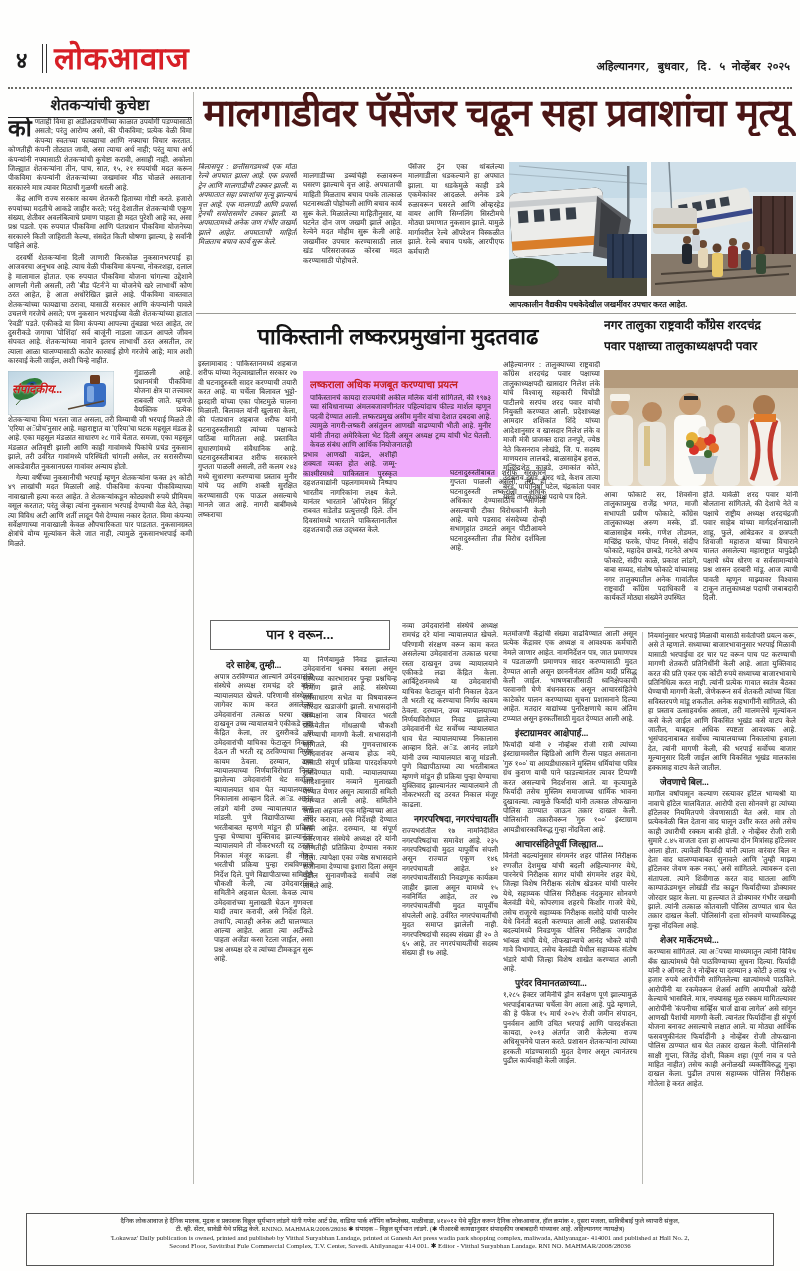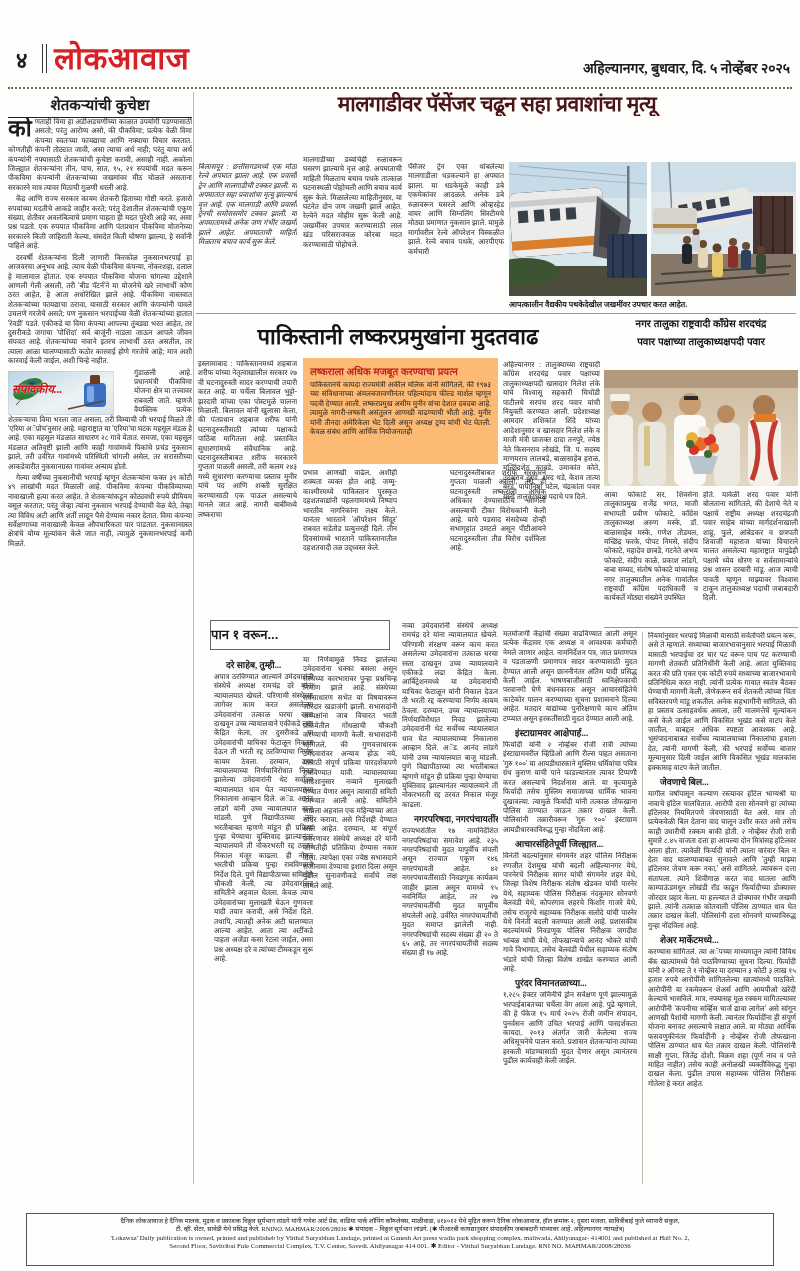--- a/index.html
+++ b/index.html
@@ -7,42 +7,42 @@
          font-family:"Liberation Serif","DejaVu Serif",serif;color:#1c1c1c;overflow:hidden;}
   .abs{position:absolute;}
   .body-txt{font-size:7.2px;line-height:9.4px;text-align:justify;overflow:hidden;}
   .body-txt p{margin:0 0 2px 0;text-indent:8px;}
   .body-txt p.noindent{text-indent:0;}
   .dropcap{float:left;font-size:23px;line-height:19px;font-weight:bold;padding:1px 3px 0 0;}
   .vrule{width:1px;background:#b9b9b4;}
   .hrule{height:1px;background:#9a9a94;}
   .dotted{border-top:2px dotted #6b6b66;height:0;}
   .headline-main{font-family:"Liberation Sans","DejaVu Sans",sans-serif;font-weight:bold;
-                 color:#4a1515;font-size:21px;line-height:1.15;text-align:center;
+                 color:#4a1515;font-size:38px;line-height:1.15;text-align:center;
                  white-space:nowrap;overflow:hidden;letter-spacing:-0.5px;}
   .subhead-main{font-family:"Liberation Sans","DejaVu Sans",sans-serif;font-weight:bold;
                 color:#141414;font-size:15px;white-space:nowrap;overflow:hidden;}
   .headline-2{font-family:"Liberation Sans","DejaVu Sans",sans-serif;font-weight:bold;
               color:#141414;font-size:22px;text-align:center;white-space:nowrap;overflow:hidden;}
   .headline-3{font-family:"Liberation Sans","DejaVu Sans",sans-serif;font-weight:bold;
-              color:#141414;font-size:10px;line-height:1.75;text-align:center;overflow:hidden;}
+              color:#141414;font-size:12px;line-height:1.75;text-align:left;overflow:hidden;}
   .ed-title{font-family:"Liberation Sans","DejaVu Sans",sans-serif;font-weight:bold;
             font-size:15px;text-align:center;border-bottom:1px solid #222;padding-bottom:3px;}
   .jump-head{font-weight:bold;font-size:9px;padding:4px 0 2px 12px;line-height:11px;
              white-space:nowrap;overflow:hidden;}
   .masthead{font-family:"Liberation Sans","DejaVu Sans",sans-serif;font-weight:bold;
             font-size:31px;color:#d71f26;letter-spacing:0.5px;}
   .pagenum{font-family:"Liberation Sans","DejaVu Sans",sans-serif;font-weight:bold;font-size:22px;}
-  .dateline{font-weight:bold;font-size:14px;}
-  .grey-box{background:#fdba74;}
+  .dateline{font-weight:bold;font-size:11px;font-family:Liberation Mono, monospace;}
+  .grey-box{background:#f0abfc;margin-top:13px;}
   .box-title{font-family:"Liberation Sans","DejaVu Sans",sans-serif;font-weight:bold;
              color:#c32222;font-size:10px;text-align:left;margin:0 0 3px 0;white-space:nowrap;overflow:hidden;}
   .caption{font-weight:bold;font-size:7.8px;line-height:10px;text-align:justify;}
   .caption-inner{display:inline-block;width:100%;text-align:justify;}
-  .jumpbox{border:1px solid #666;text-align:left;font-weight:bold;font-size:13px;
+  .jumpbox{border:1px solid #666;text-align:center;font-weight:bold;font-size:13px;
            line-height:28px;background:#fff;font-family:"Liberation Sans","DejaVu Sans",sans-serif;}
   .footerbox{border:1px solid #555;text-align:center;}
   .footer-mr{font-size:6.4px;line-height:8.4px;}
   .footer-en{font-size:6.8px;line-height:8.6px;}
   .ed-logo{float:left;width:106px;height:44px;margin:2px 20px 1px 0;position:relative;}
   .ed-logo-label{position:absolute;left:4px;top:14px;font-weight:bold;font-style:italic;
                  color:#cc1a1a;font-size:11.5px;text-shadow:0 0 2px #fff;}
   svg{display:block;}
 </style>
 </head>
@@ -84,21 +84,21 @@
       </svg>
       <span class="ed-logo-label">संपादकीय...</span>
     </div>
     <p class="noindent">गुंडाळली आहे. प्रधानमंत्री पीकविमा योजना क्षेत्र या तत्त्वावर राबवली जाते. म्हणजे वैयक्तिक प्रत्येक शेतकऱ्याचा विमा भरला जात असला, तरी विम्याची जी भरपाई मिळते ती 'एरिया अॅप्रोच'नुसार आहे. महाराष्ट्रात या 'एरिया'चा घटक महसूल मंडळ हे आहे. एका महसूल मंडळात साधारण २८ गावे येतात. समजा, एका महसूल मंडळात अतिवृष्टी झाली आणि काही गावांमध्ये पिकांचे प्रचंड नुकसान झाले, तरी उर्वरित गावांमध्ये परिस्थिती चांगली असेल, तर सरासरीच्या आकडेवारीत नुकसानग्रस्त गावांवर अन्याय होतो.</p>
     <p>गेल्या वर्षीच्या नुकसानीची भरपाई म्हणून शेतकऱ्यांना फक्त ३९ कोटी ४९ लाखांची मदत मिळाली आहे. पीकविमा कंपन्या पीकविम्याच्या नावाखाली हत्या करत आहेत. ते शेतकऱ्यांकडून कोट्यवधी रुपये प्रीमियम वसूल करतात; परंतु जेव्हा त्यांना नुकसान भरपाई देण्याची वेळ येते, तेव्हा त्या विविध अटी आणि शर्ती लादून पैसे देण्यास नकार देतात. विमा कंपन्या सर्वेक्षणाच्या नावाखाली केवळ औपचारिकता पार पाडतात. नुकसानग्रस्त क्षेत्रांचे योग्य मूल्यांकन केले जात नाही, त्यामुळे नुकसानभरपाई कमी मिळते.</p>
   </div>
 
   <div class="abs headline-main" style="left:198px;top:92px;width:598px;">मालगाडीवर पॅसेंजर चढून सहा प्रवाशांचा मृत्यू</div>
 
   <div class="abs body-txt" style="left:198px;top:163px;width:99px;height:143px;font-style:italic;">बिलासपूर : छत्तीसगडमध्ये एक मोठा रेल्वे अपघात झाला आहे. एक प्रवासी ट्रेन आणि मालगाडीची टक्कर झाली. या अपघातात सहा प्रवाशांचा मृत्यू झाल्याचे वृत्त आहे. एक मालगाडी आणि प्रवासी ट्रेनची समोरासमोर टक्कर झाली. या अपघातामध्ये अनेक जण गंभीर जखमी झाले आहेत. अपघाताची माहिती मिळताच बचाव कार्य सुरू केले.</div>
-  <div class="abs body-txt" style="left:303px;top:156px;width:99px;height:143px;">मालगाडीच्या डब्यांचेही रुळावरून घसरण झाल्याचे वृत्त आहे. अपघाताची माहिती मिळताच बचाव पथके तात्काळ घटनास्थळी पोहोचली आणि बचाव कार्य सुरू केले. मिळालेल्या माहितीनुसार, या घटनेत दोन जण जखमी झाले आहेत. रेल्वेने मदत मोहीम सुरू केली आहे. जखमींवर उपचार करण्यासाठी लाल खंड परिसराजवळ कोरबा मदत करण्यासाठी पोहोचले.</div>
+  <div class="abs body-txt" style="left:303px;top:172px;width:99px;height:143px;">मालगाडीच्या डब्यांचेही रुळावरून घसरण झाल्याचे वृत्त आहे. अपघाताची माहिती मिळताच बचाव पथके तात्काळ घटनास्थळी पोहोचली आणि बचाव कार्य सुरू केले. मिळालेल्या माहितीनुसार, या घटनेत दोन जण जखमी झाले आहेत. रेल्वेने मदत मोहीम सुरू केली आहे. जखमींवर उपचार करण्यासाठी लाल खंड परिसराजवळ कोरबा मदत करण्यासाठी पोहोचले.</div>
   <div class="abs body-txt" style="left:408px;top:163px;width:96px;height:143px;">पॅसेंजर ट्रेन एका थांबलेल्या मालगाडीला धडकल्याने हा अपघात झाला. या धडकेमुळे काही डबे एकमेकांवर आदळले. अनेक डबे रुळावरून घसरले आणि ओव्हरहेड वायर आणि सिग्नलिंग सिस्टीमचे मोठ्या प्रमाणात नुकसान झाले. यामुळे मार्गावरील रेल्वे ऑपरेशन विस्कळीत झाले. रेल्वे बचाव पथके, आरपीएफ कर्मचारी</div>
 
   <div class="abs" style="left:509px;top:162px;">
     <svg width="138" height="134" viewBox="0 0 138 134">
       <rect width="138" height="134" fill="#d7e5ed"></rect>
       <rect width="138" height="36" fill="#c6dbe7"></rect>
       <line x1="10" y1="4" x2="120" y2="14" stroke="#8fa0aa" stroke-width="0.8"></line>
       <line x1="0" y1="12" x2="138" y2="22" stroke="#8fa0aa" stroke-width="0.6"></line>
       <rect x="118" y="4" width="2.5" height="66" fill="#6d7880"></rect>
       <rect y="104" width="138" height="30" fill="#4c4b3c"></rect>
@@ -168,21 +168,21 @@
 
   <div class="abs headline-2" style="left:200px;top:320px;width:396px;">पाकिस्तानी लष्करप्रमुखांना मुदतवाढ</div>
 
   <div class="abs body-txt" style="left:198px;top:360px;width:99px;height:256px;">इस्लामाबाद : पाकिस्तानमध्ये शहबाज शरीफ यांच्या नेतृत्वाखालील सरकार २७ वी घटनादुरुस्ती सादर करण्याची तयारी करत आहे. या चर्चेला बिलावल भुट्टो-झरदारी यांच्या एका पोस्टमुळे चालना मिळाली. बिलावल यांनी खुलासा केला, की पंतप्रधान शहबाज शरीफ यांनी घटनादुरुस्तीसाठी त्यांच्या पक्षाकडे पाठिंबा मागितला आहे. प्रस्तावित सुधारणांमध्ये संवैधानिक आहे. घटनादुरुस्तीबाबत शरीफ सरकारने गुप्तता पाळली असली, तरी कलम २४३ मध्ये सुधारणा करण्याचा प्रस्ताव मुनीर यांचे पद आणि शक्ती सुरक्षित करण्यासाठी एक पाऊल असल्याचे मानले जात आहे. नागरी बाबींमध्ये लष्कराचा</div>
 
   <div class="abs grey-box" style="left:303px;top:358px;width:181px;height:94px;padding:6px 7px;">
     <div class="box-title">लष्कराला अधिक मजबूत करण्याचा प्रयत्न</div>
     <div class="body-txt" style="height:72px;">पाकिस्तानचे कायदा राज्यमंत्री अकील मलिक यांनी सांगितले, की १९७३ च्या संविधानाच्या अंमलबजावणीनंतर पहिल्यांदाच फील्ड मार्शल म्हणून पदवी देण्यात आली. लष्करप्रमुख असीम मुनीर यांचा देशात दबदबा आहे. त्यामुळे नागरी-लष्करी असंतुलन आणखी वाढण्याची भीती आहे. मुनीर यांनी तीनदा अमेरिकेला भेट दिली असून अध्यक्ष ट्रम्प यांची भेट घेतली. केवळ संबंध आणि आर्थिक नियोजनातही</div>
   </div>
 
-  <div class="abs body-txt" style="left:303px;top:469px;width:94px;height:147px;">प्रभाव आणखी वाढेल, अशीही शक्यता व्यक्त होत आहे. जम्मू-काश्मीरमध्ये पाकिस्तान पुरस्कृत दहशतवाद्यांनी पहलगाममध्ये निष्पाप भारतीय नागरिकांना लक्ष्य केले. यानंतर भारताने 'ऑपरेशन सिंदूर' राबवत सडेतोड प्रत्युत्तरही दिले. तीन दिवसांमध्ये भारताने पाकिस्तानातील दहशतवादी तळ उद्ध्वस्त केले.</div>
+  <div class="abs body-txt" style="left:303px;top:451px;width:94px;height:147px;">प्रभाव आणखी वाढेल, अशीही शक्यता व्यक्त होत आहे. जम्मू-काश्मीरमध्ये पाकिस्तान पुरस्कृत दहशतवाद्यांनी पहलगाममध्ये निष्पाप भारतीय नागरिकांना लक्ष्य केले. यानंतर भारताने 'ऑपरेशन सिंदूर' राबवत सडेतोड प्रत्युत्तरही दिले. तीन दिवसांमध्ये भारताने पाकिस्तानातील दहशतवादी तळ उद्ध्वस्त केले.</div>
   <div class="abs body-txt" style="left:402px;top:469px;width:96px;height:147px;margin-left:48px;">घटनादुरुस्तीबाबत शरीफ सरकारने गुप्तता पाळली असली, तरी ही घटनादुरुस्ती लष्कराला अधिक अधिकार देण्यासाठीच आणली असल्याची टीका विरोधकांनी केली आहे. याचे पडसाद संसदेच्या दोन्ही सभागृहांत उमटले असून पीटीआयने घटनादुरुस्तीला तीव्र विरोध दर्शविला आहे.</div>
 
   <div class="abs body-txt" style="left:503px;top:361px;width:97px;height:255px;">अहिल्यानगर : तालुक्याच्या राष्ट्रवादी काँग्रेस शरदचंद्र पवार पक्षाच्या तालुकाध्यक्षपदी खासदार निलेश लंके यांचे विश्वासू सहकारी चिचोंडी पाटीलचे सरपंच शरद पवार यांची नियुक्ती करण्यात आली. प्रदेशाध्यक्ष आमदार शशिकांत शिंदे यांच्या आदेशानुसार व खासदार निलेश लंके व माजी मंत्री प्राजक्त दादा तनपुरे, ज्येष्ठ नेते किसनराव लोखंडे, जि. प. सदस्य माणयराव लालबडे, बाळासाहेब हराळ, मच्छिंद्रशेठ काबडे, उमाकांत कोते, उदयराव दुगंड, शरद थडे, केशव तात्या बेरड, पापानिषा पटेल, चंद्रकांता पवार यांनी तालुकाध्यक्ष पदाचे पत्र दिले.</div>
 
   <div class="abs headline-3" style="left:604px;top:315px;width:194px;">
     <div>नगर तालुका राष्ट्रवादी काँग्रेस शरदचंद्र</div>
     <div>पवार पक्षाच्या तालुकाध्यक्षपदी पवार</div>
   </div>
 
   <div class="abs" style="left:604px;top:370px;">

